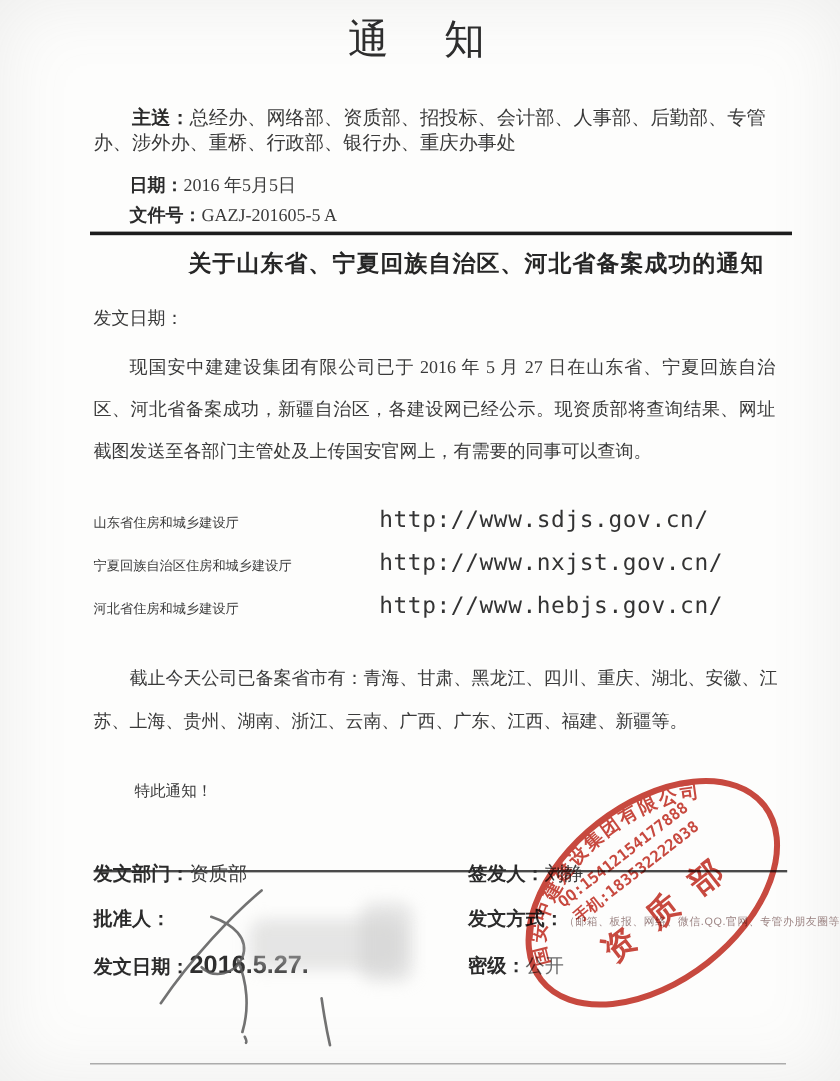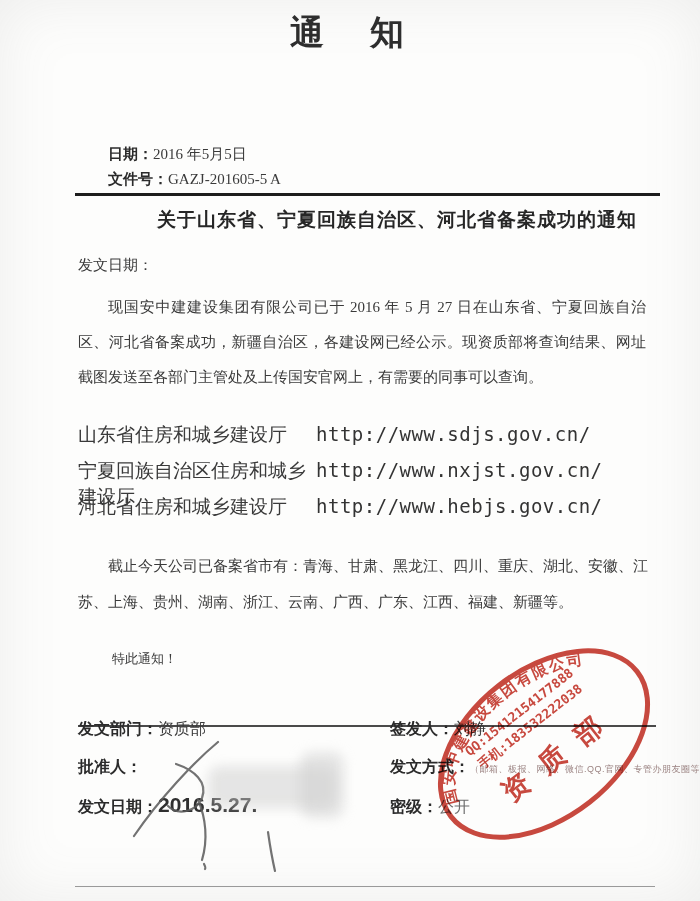--- a/index.html
+++ b/index.html
@@ -9,21 +9,21 @@
     margin:0 auto;
     background:#fdfdfc;
     overflow:hidden;
     font-family:"Liberation Serif","DejaVu Serif",serif;
     color:#3a3a3a;
     box-shadow:inset 0 0 60px rgba(120,120,120,.12);
   }
   
   .doc-title{
     position:absolute;top:10px;left:0;width:100%;
-    text-align:center;font-size:34px;font-weight:700;
+    text-align:center;font-size:34px;font-weight:400;
     letter-spacing:6px;color:#2e2e2e;margin:0;
   }
   .recipients{top:88px;text-indent:2em;margin:0;position:absolute;left:78px;width:572px;}
   .hdr-line{position:absolute;left:78px;width:570px;text-indent:2em;margin:0;font-size:15px;}
   .hdr-date{top:145px;}
   .hdr-docno{top:170px;}
   .lbl{font-weight:700;color:#2b2b2b;}
   .rule-thick{
     position:absolute;left:75px;top:193px;width:585px;height:3px;
     background:#1d1d1d;
@@ -35,21 +35,21 @@
     letter-spacing:1px;
     padding-left:47px;
   }
   .salutation{position:absolute;left:78px;top:256px;font-size:15px;margin:0;}
   .body-par{
     position:absolute;left:78px;top:290px;width:568px;
     font-size:15px;line-height:35px;text-indent:2em;margin:0;text-align:justify;
   }
   .links{position:absolute;left:78px;top:422px;width:560px;}
   .link-row{display:flex;align-items:baseline;height:36px;}
-  .link-name{width:238px;font-size:19px;flex:none;}
+  .link-name{width:238px;font-size:11px;flex:none;}
   .link-url{
     font-family:"DejaVu Sans Mono","Liberation Mono",monospace;
     font-size:19px;letter-spacing:.5px;color:#333;
   }
   .provinces{
     position:absolute;left:78px;top:548px;width:570px;
     font-size:15px;line-height:36px;text-indent:2em;margin:0;
   }
   .closing{position:absolute;left:108px;top:646px;font-size:13px;margin:4px;}
   
@@ -82,20 +82,21 @@
     mix-blend-mode:multiply;opacity:.92;
   }
 </style>
 </head>
 <body>
 
 <div class="page">
 
   <h1 class="doc-title">通　知</h1>
 
+  <p class="recipients"><span class="lbl">主送：</span><span>总经办、网络部、资质部、招投标、会计部、人事部、后勤部、专管办、涉外办、重桥、行政部、银行办、重庆办事处</span></p>
 
   <p class="hdr-line hdr-date"><span class="lbl">日期：</span><span>2016 年5月5日</span></p>
 
   <p class="hdr-line hdr-docno"><span class="lbl">文件号：</span><span>GAZJ-201605-5 A</span></p>
 
   <div class="rule-thick"></div>
 
   <h2 class="notice-heading">关于山东省、宁夏回族自治区、河北省备案成功的通知</h2>
 
   <p class="salutation">发文日期：</p>

